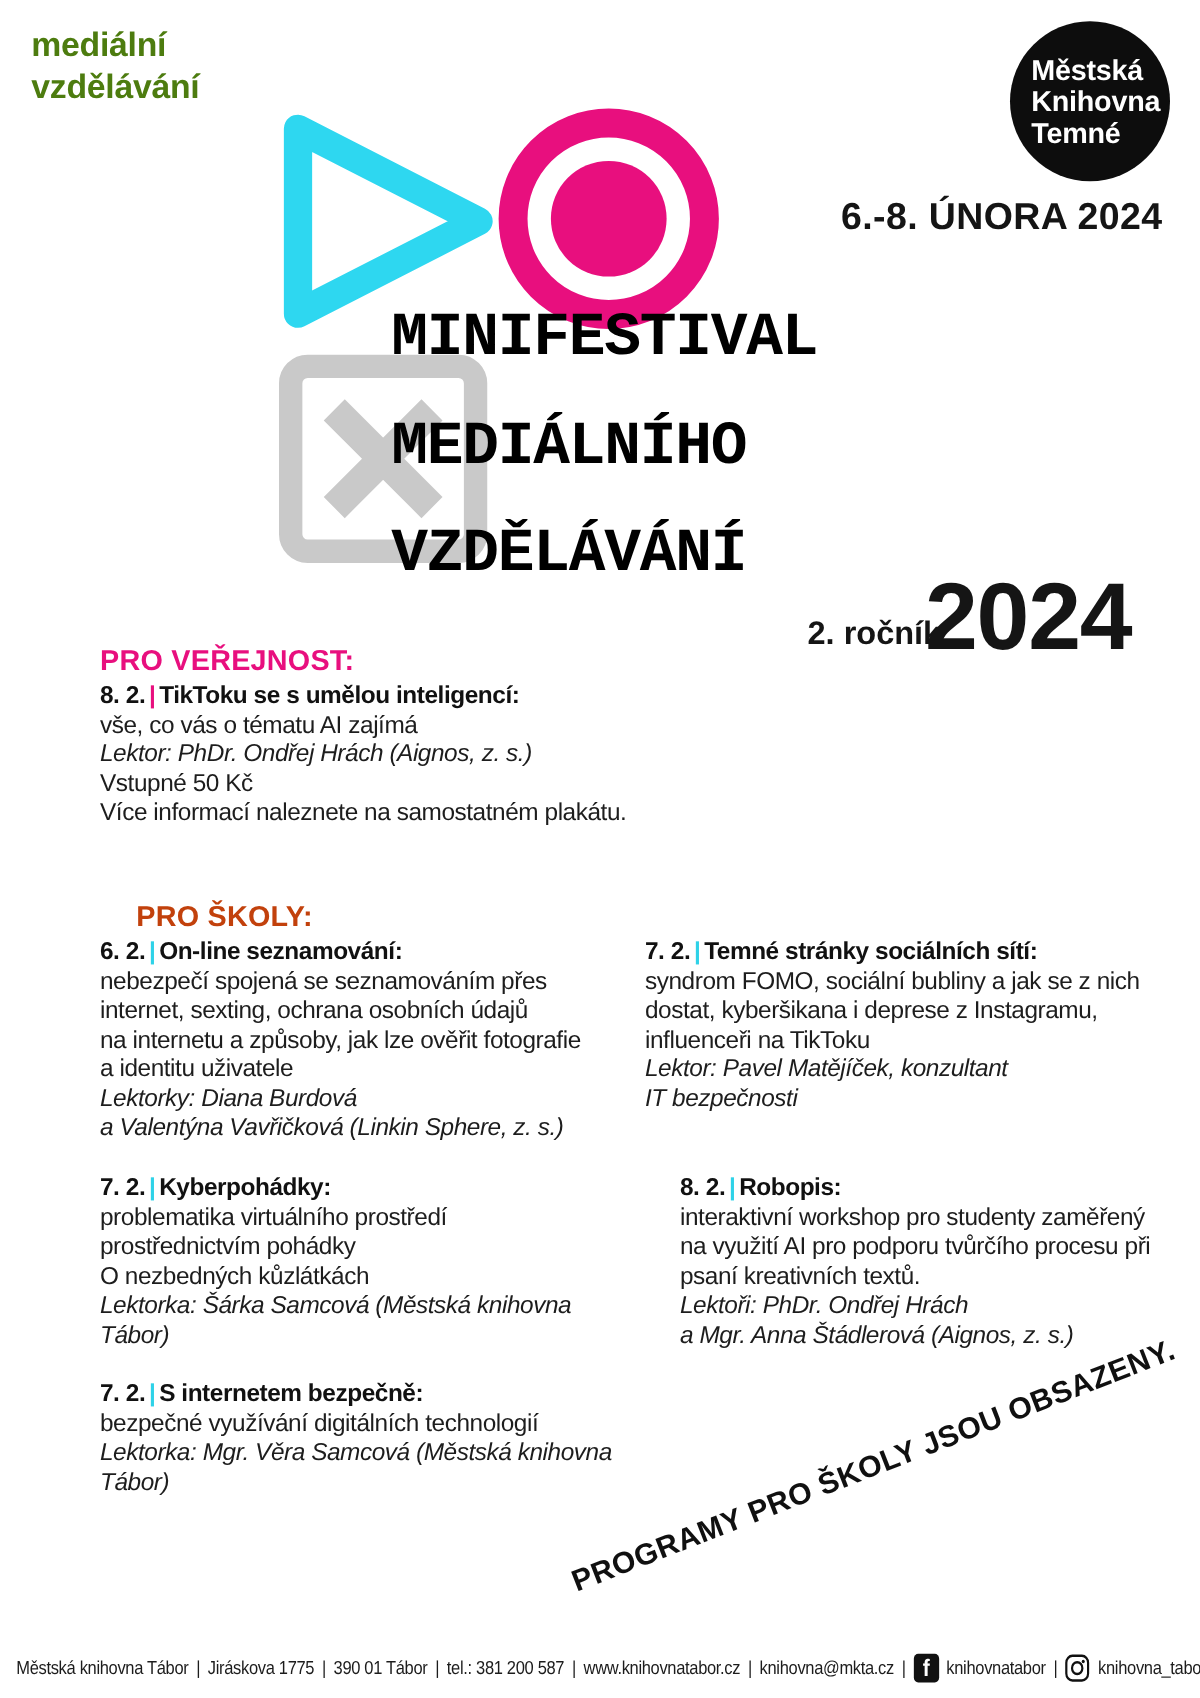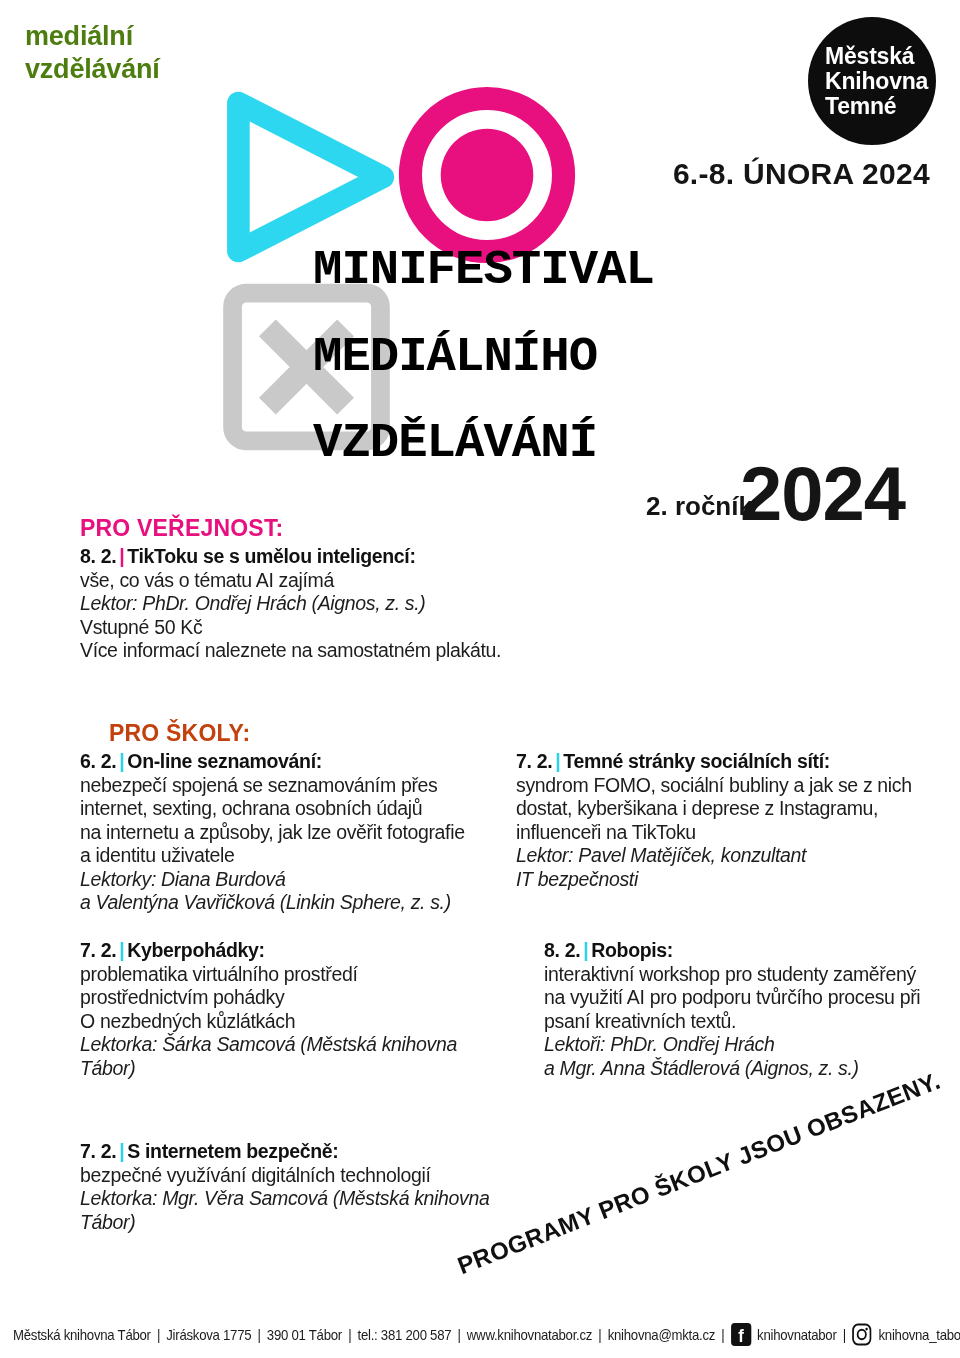--- a/index.html
+++ b/index.html
@@ -39,21 +39,21 @@
   .event .sep{font-weight:700;padding:0 3px;}
   .sep-magenta{color:#e80f7e;}
   .sep-cyan{color:#2ed2e8;}
   .lines{white-space:pre-line;}
   .lect{font-style:italic;}
   .ev-public{left:80px;top:545px;width:470px;}
   .ev-l1{left:80px;top:750px;}
   .ev-r1{left:516px;top:750px;}
   .ev-l2{left:80px;top:939px;}
   .ev-r2{left:544px;top:939px;}
-  .ev-l3{left:80px;top:1104px;margin-top:36px;}
+  .ev-l3{left:80px;top:1104px;}
   
   .diagonal{position:absolute;left:464px;top:1252px;font-size:24px;font-weight:700;
             white-space:nowrap;transform:rotate(-21.3deg);transform-origin:0 100%;
             letter-spacing:0.4px;color:#101010;}
   
   .footer{position:absolute;left:13px;top:1318px;height:32px;display:flex;align-items:center;
           gap:7px;font-size:15px;letter-spacing:-0.3px;white-space:nowrap;color:#1c1c1c;
           transform:scaleX(0.88);transform-origin:0 50%;}
   .fsep{color:#1c1c1c;}
   .fb-icon{flex:none;width:23px;height:23px;background:#111111;border-radius:4px;color:#ffffff;

